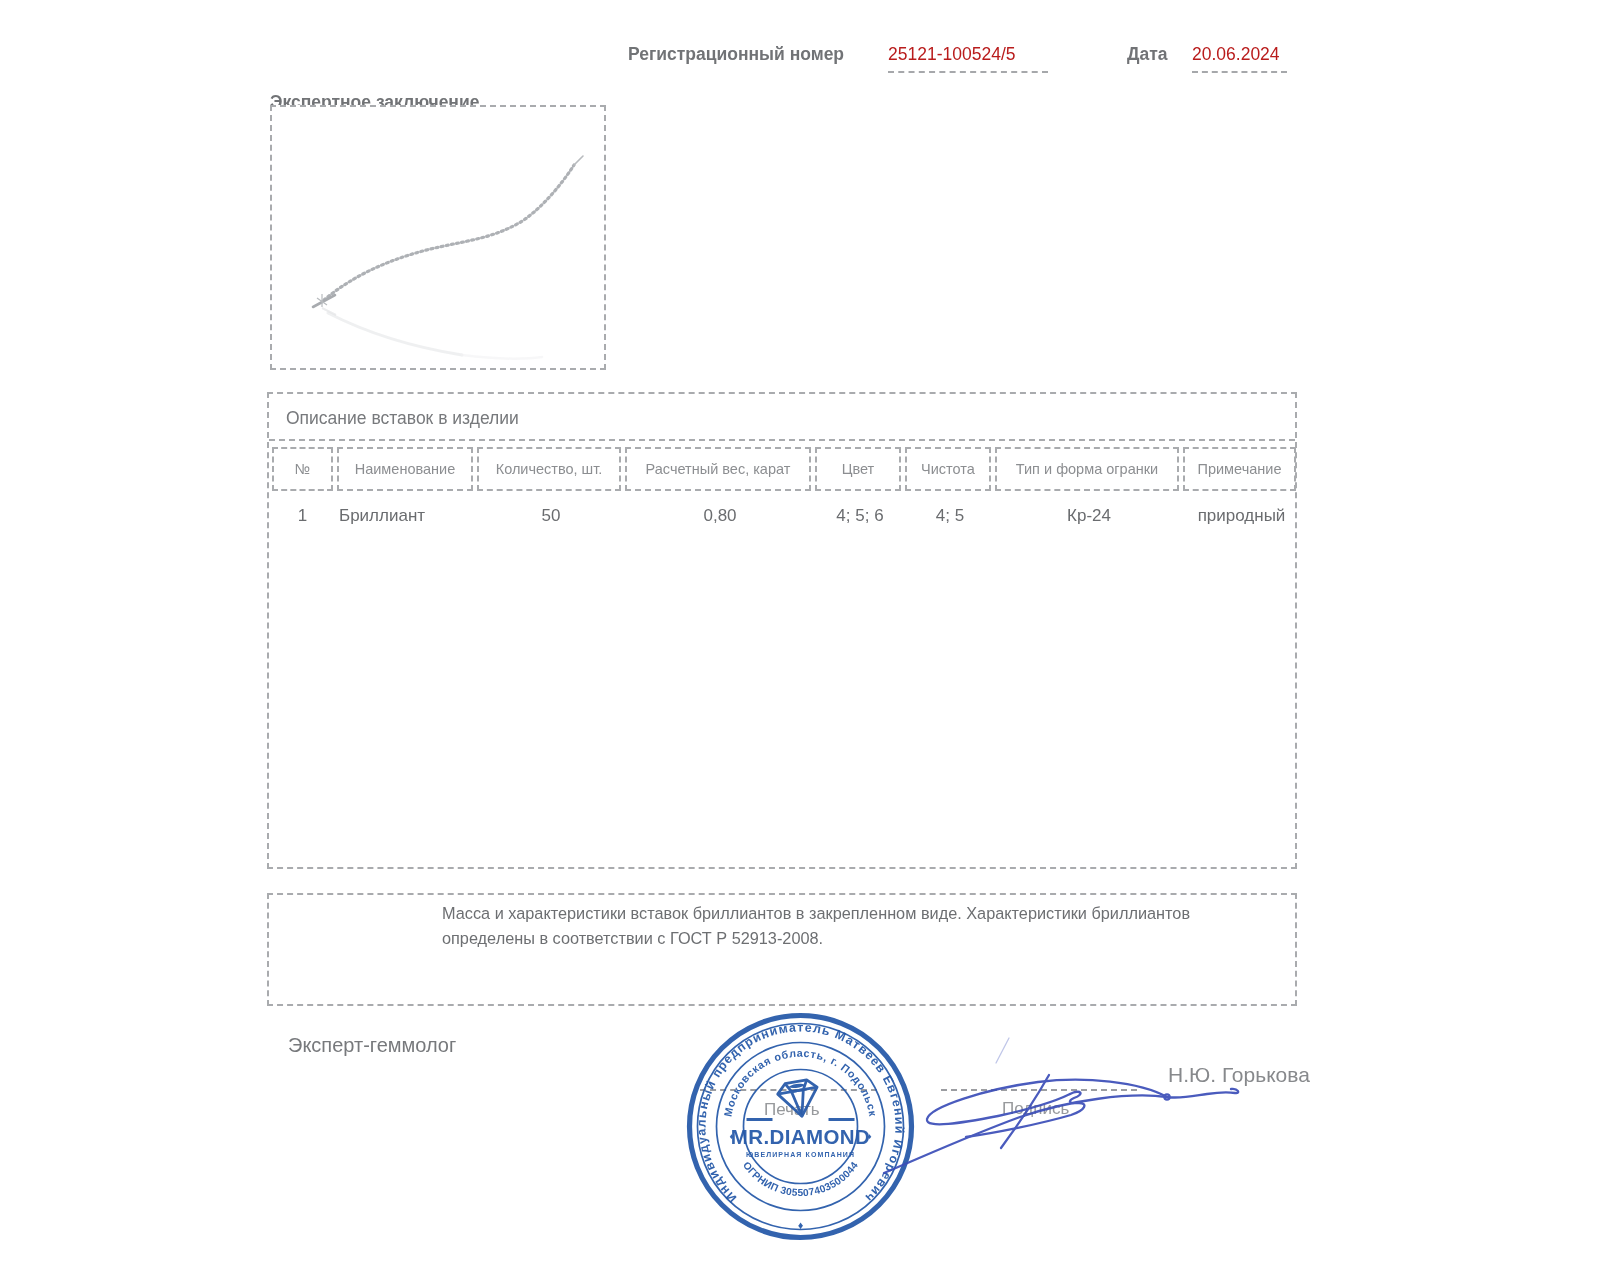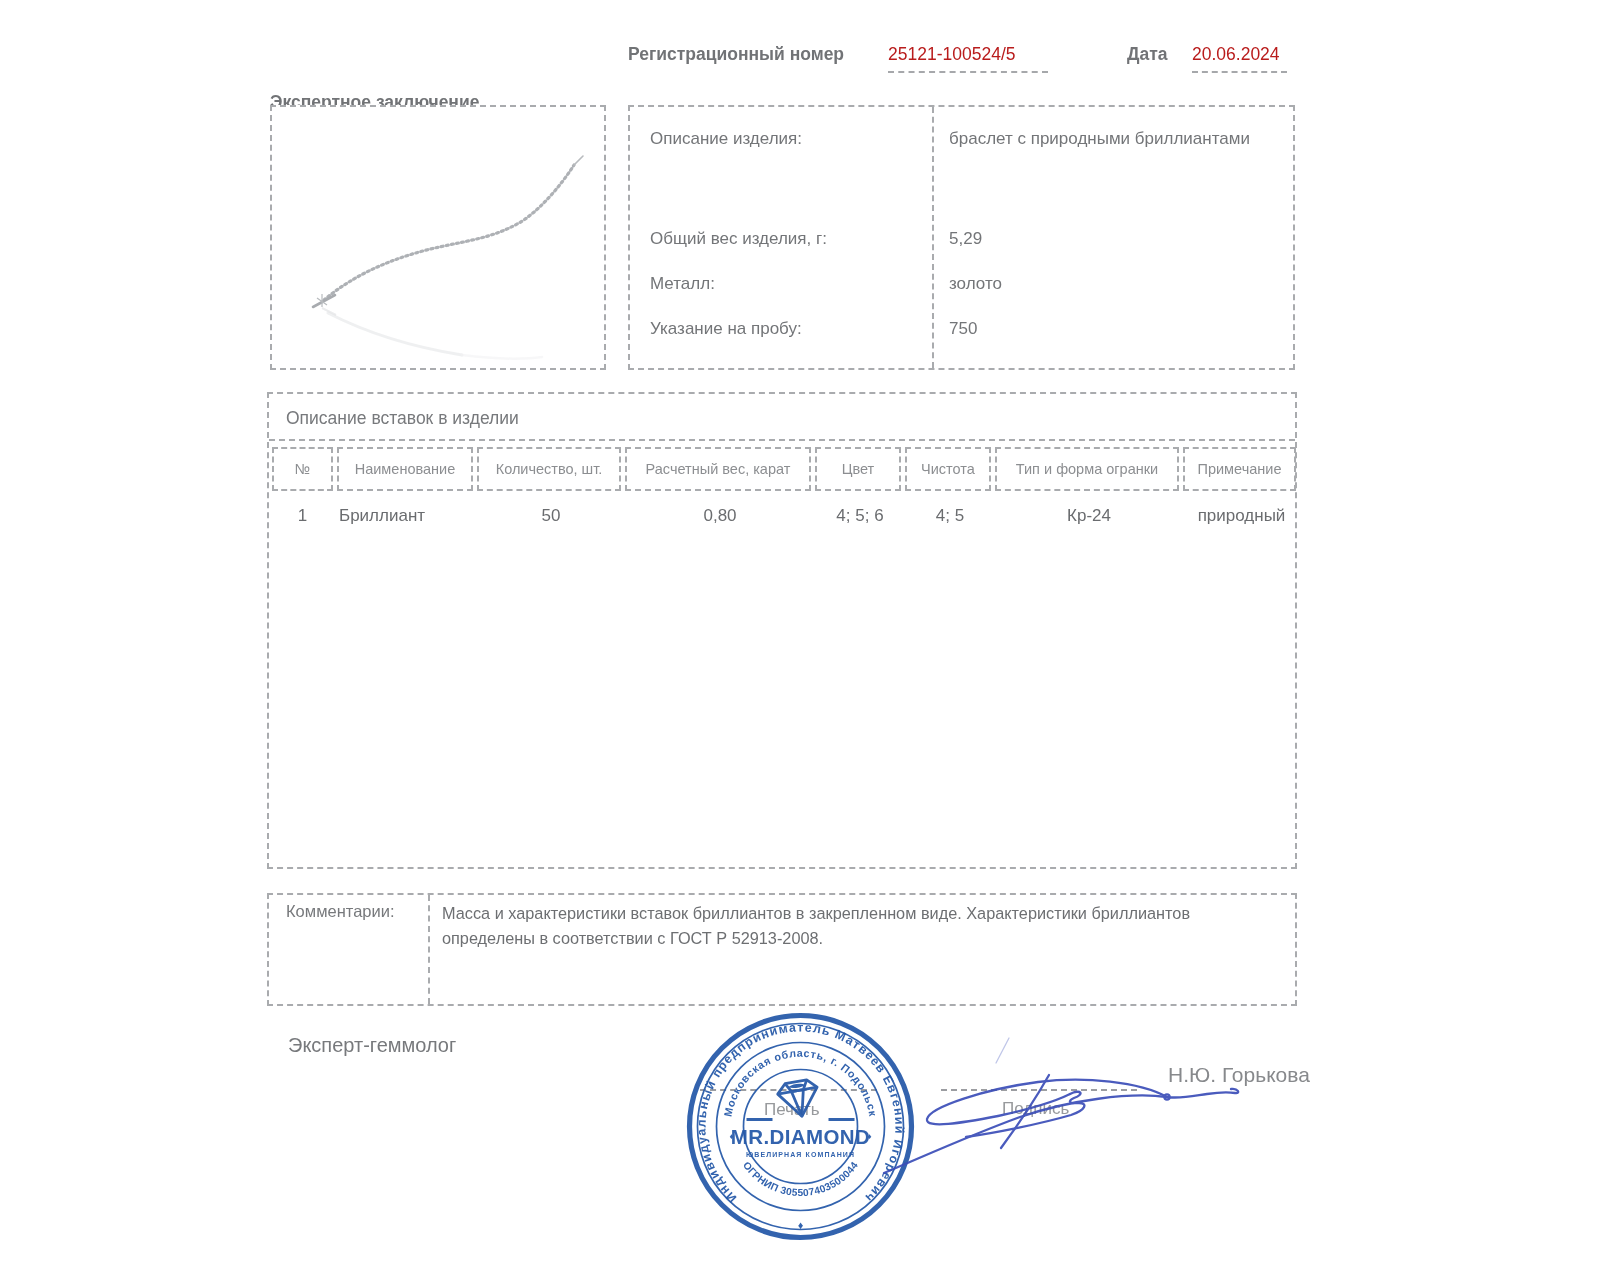--- a/index.html
+++ b/index.html
@@ -64,31 +64,20 @@
       <path d="M 52 193 C 85 165, 128 148, 172 139 C 200 133, 222 130, 247 116 C 266 105, 288 80, 302 58" fill="none" stroke="#d4d6d9" stroke-width="1.4"></path>
 
       <path d="M 52 193 C 85 165, 128 148, 172 139 C 200 133, 222 130, 247 116 C 266 105, 288 80, 302 58" fill="none" stroke="#aeb1b5" stroke-width="3.2" stroke-dasharray="1.8 3.4" stroke-linecap="round"></path>
 
       <path d="M 41 200 L 63 188" stroke="#a8abaf" stroke-width="2.6" stroke-linecap="round"></path>
       <path d="M 45 191 L 55 198 M 50 187 L 50 200" stroke="#b8bbbe" stroke-width="1.2"></path>
       <path d="M 302 58 L 311 49" stroke="#b8bbbe" stroke-width="1.6" stroke-linecap="round"></path>
     </svg>
   </div>
 
-  <div class="abs dbox" style="left:628px;top:105px;width:667px;height:265px;">
-    <div class="desc-divider"></div>
-    <div class="drow-label" style="top:22px;">Описание изделия:</div>
-    <div class="drow-value" style="top:22px;">браслет с природными бриллиантами</div>
-    <div class="drow-label" style="top:122px;">Общий вес изделия, г:</div>
-    <div class="drow-value" style="top:122px;">5,29</div>
-    <div class="drow-label" style="top:167px;">Металл:</div>
-    <div class="drow-value" style="top:167px;">золото</div>
-    <div class="drow-label" style="top:212px;">Указание на пробу:</div>
-    <div class="drow-value" style="top:212px;">750</div>
-  </div>
 
   <div class="abs dbox" style="left:267px;top:392px;width:1030px;height:477px;">
     <div class="tbl-title">Описание вставок в изделии</div>
     <div class="thead">
       <div class="th w0">№</div>
       <div class="th w1">Наименование</div>
       <div class="th w2">Количество, шт.</div>
       <div class="th w3">Расчетный вес, карат</div>
       <div class="th w4">Цвет</div>
       <div class="th w5">Чистота</div>
@@ -101,23 +90,20 @@
       <div class="td w2">50</div>
       <div class="td w3">0,80</div>
       <div class="td w4">4; 5; 6</div>
       <div class="td w5">4; 5</div>
       <div class="td w6">Кр-24</div>
       <div class="td w7">природный</div>
     </div>
   </div>
 
   <div class="abs dbox" style="left:267px;top:893px;width:1030px;height:113px;">
-    <div class="com-label-cell">
-      <div class="com-label">Комментарии:</div>
-    </div>
     <div class="com-text">
       <span>Масса и характеристики вставок бриллиантов в закрепленном виде. Характеристики бриллиантов</span><br>
       <span>определены в соответствии с ГОСТ Р 52913-2008.</span>
     </div>
   </div>
 
   <div class="abs expert-title" style="left:288px;top:1034px;">Эксперт-геммолог</div>
 
   <div class="abs sig-line" style="left:700px;top:1089px;width:177px;"></div>
   <div class="abs sig-line" style="left:941px;top:1089px;width:196px;"></div>

